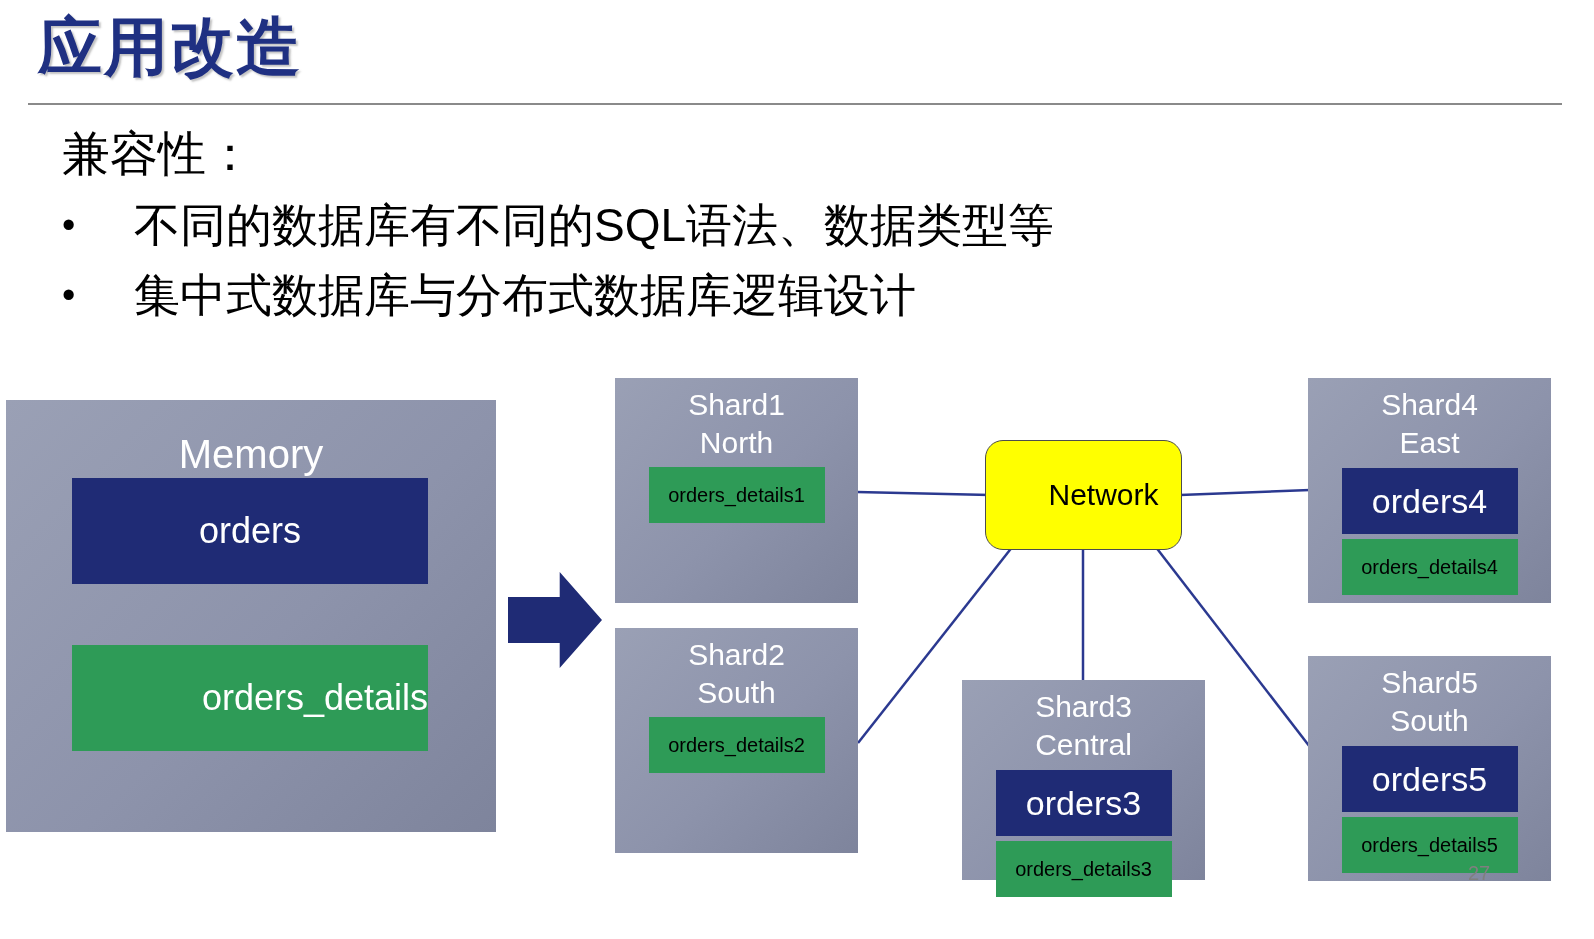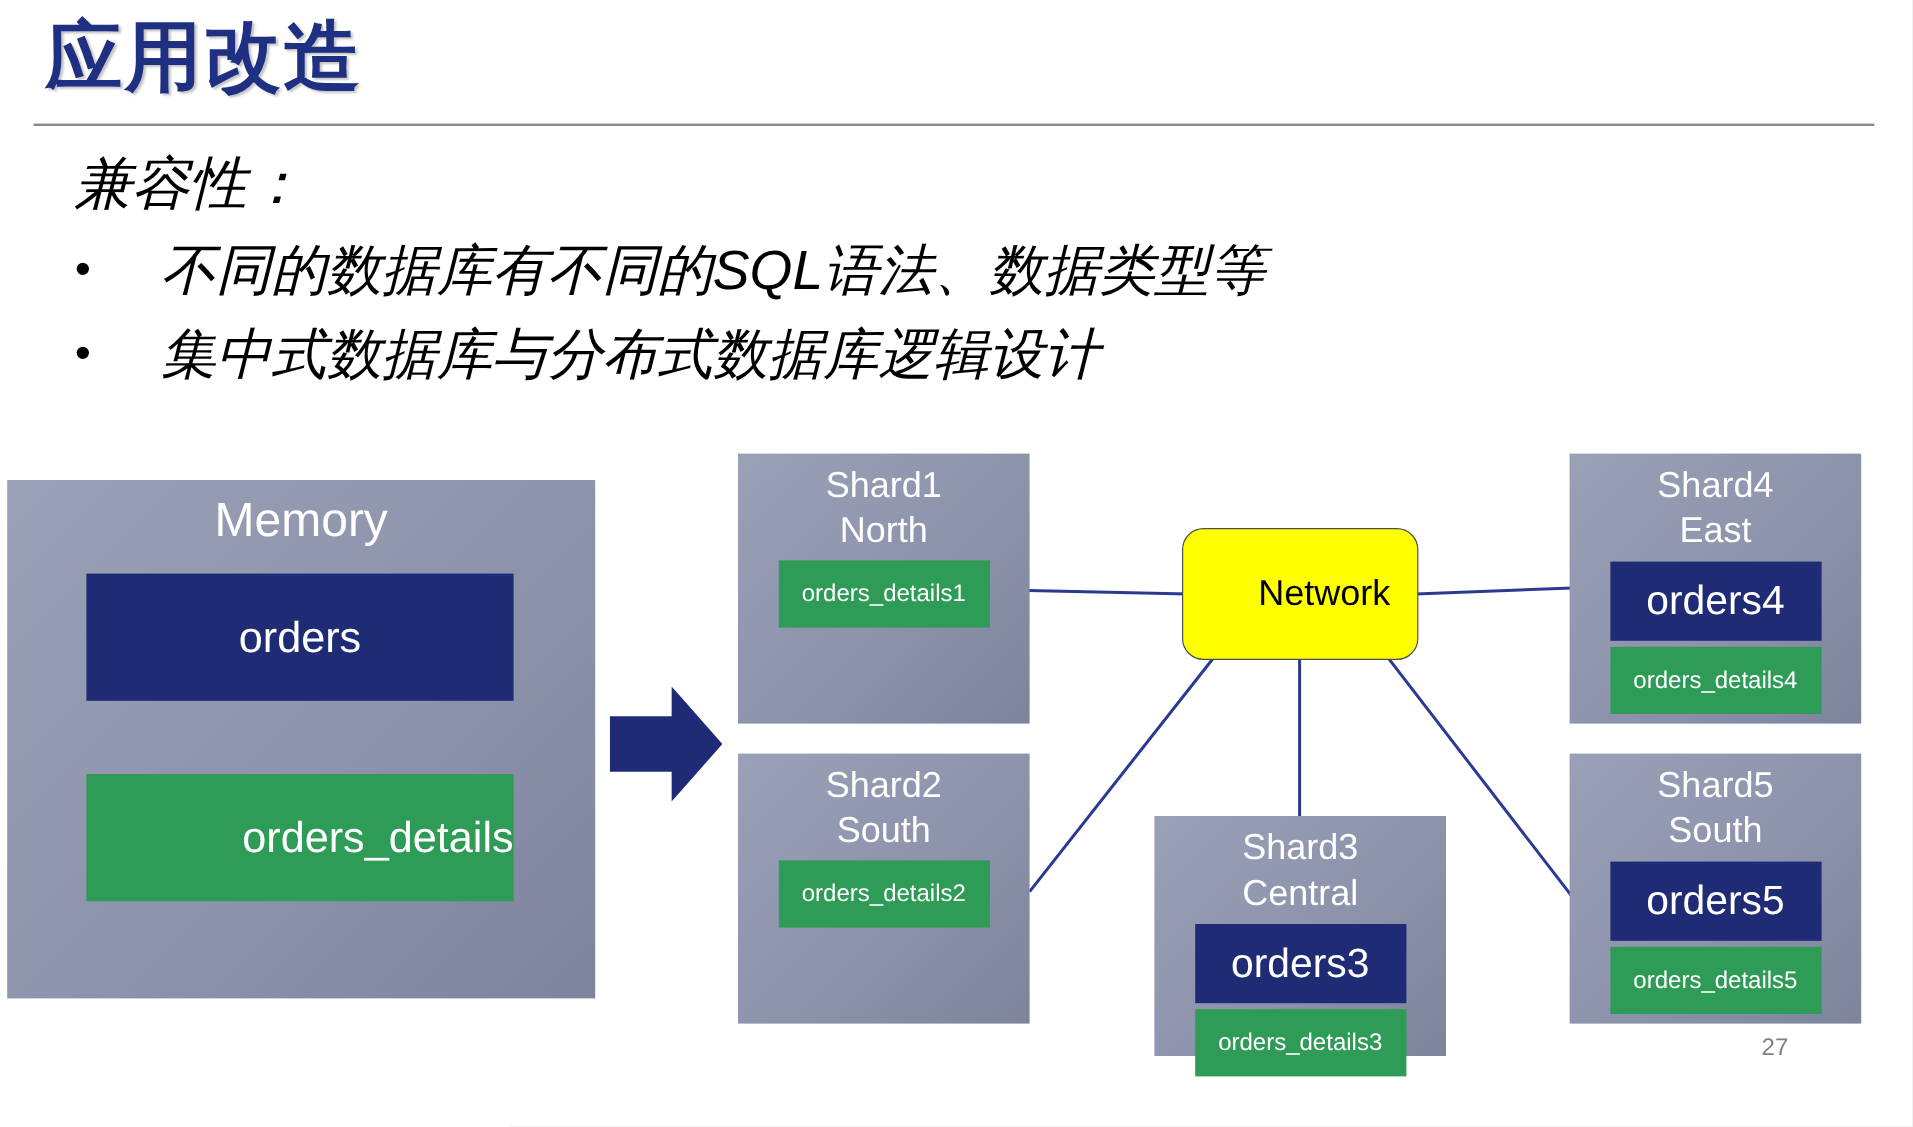--- a/index.html
+++ b/index.html
@@ -19,32 +19,32 @@
   .title{
     position:absolute;left:38px;top:4px;
     font-size:64px;font-weight:bold;color:var(--title-blue);
     text-shadow:2px 2px 2px rgba(120,120,120,0.45);
     letter-spacing:2px;
   }
   .rule{
     position:absolute;left:28px;top:103px;width:1534px;height:2px;background:#8a8a8a;
   }
   
-  .body-text{position:absolute;left:62px;top:118px;width:1400px;color:#000;font-style:italic;}
+  .body-text{position:absolute;left:62px;top:118px;width:1400px;color:#000;}
   .heading{font-size:48px;line-height:72px;}
   .bullet{display:flex;font-size:46px;line-height:70px;}
   .bullet .dot{width:72px;font-size:38px;line-height:70px;}
   
   .panel{
     position:absolute;
     background:linear-gradient(135deg,#9aa0b5 0%,var(--panel-gray) 55%,#7e849c 100%);
   }
   .panel-title{color:#ffffff;text-align:center;}
   .memory{left:6px;top:400px;width:490px;height:432px;}
-  .memory .panel-title{font-size:40px;padding-top:12px;}
+  .memory .panel-title{font-size:40px;padding-top:32px;}
   .mem-tbl{
     position:absolute;left:66px;width:356px;height:106px;
     color:#ffffff;font-size:36px;text-align:center;line-height:106px;
   }
   .navy{background:var(--table-navy);}
   .green{background:var(--details-green);}
   .mem-orders{top:78px;}
   .mem-details{top:245px;text-align:right;}
   
   .arrow{
@@ -52,27 +52,27 @@
     background:var(--table-navy);
     clip-path:polygon(0 26%,55% 26%,55% 0,100% 50%,55% 100%,55% 74%,0 74%);
   }
   
   .shard{width:243px;height:225px;display:flex;flex-direction:column;align-items:center;}
   .shard-title{color:#fff;font-size:30px;line-height:38px;text-align:center;padding-top:8px;}
   .shard-tbl{
     width:176px;height:66px;color:#fff;font-size:34px;text-align:center;line-height:66px;margin-top:6px;
   }
   .shard-det{
-    width:176px;height:56px;color:#ffffff;font-size:20px;text-align:center;line-height:56px;margin-top:5px;
+    width:176px;height:56px;color:#000000;font-size:20px;text-align:center;line-height:56px;margin-top:5px;
   }
   .pos-shard1{left:615px;top:378px;}
   .pos-shard2{left:615px;top:628px;}
   .pos-shard3{left:962px;top:680px;height:200px;}
   .pos-shard4{left:1308px;top:378px;}
-  .pos-shard5{left:1308px;top:628px;}
+  .pos-shard5{left:1308px;top:656px;}
   
   .network{
     position:absolute;left:985px;top:440px;width:197px;height:110px;
     background:var(--network-yellow);border:1.5px solid #4d4d4d;border-radius:18px;
     color:#000;font-size:30px;text-align:center;line-height:108px;padding-left:40px;
   }
   .connectors{position:absolute;left:0;top:0;width:1594px;height:939px;pointer-events:none;}
   .connectors line{stroke:var(--connector-blue);stroke-width:2.5;}
   
   .page-num{position:absolute;left:1468px;top:862px;font-size:20px;color:#7f7f7f;}

